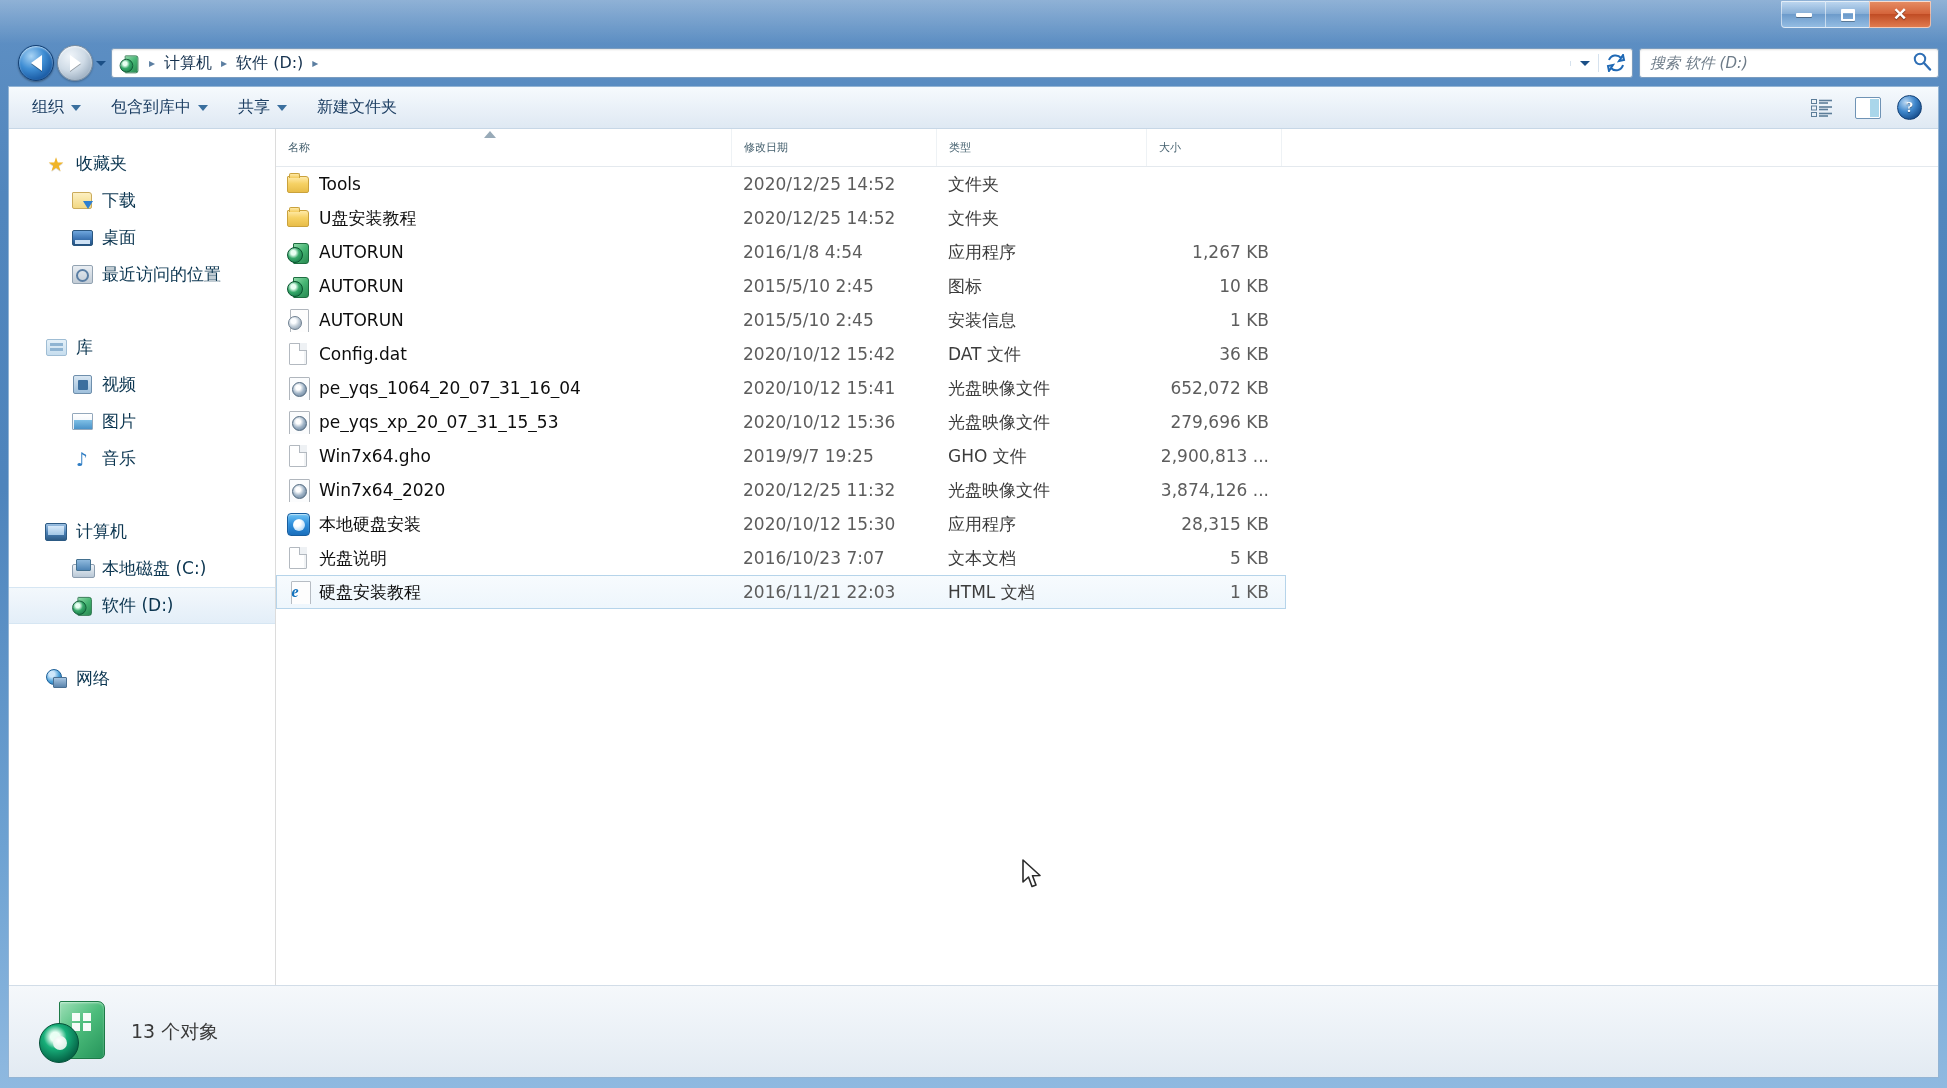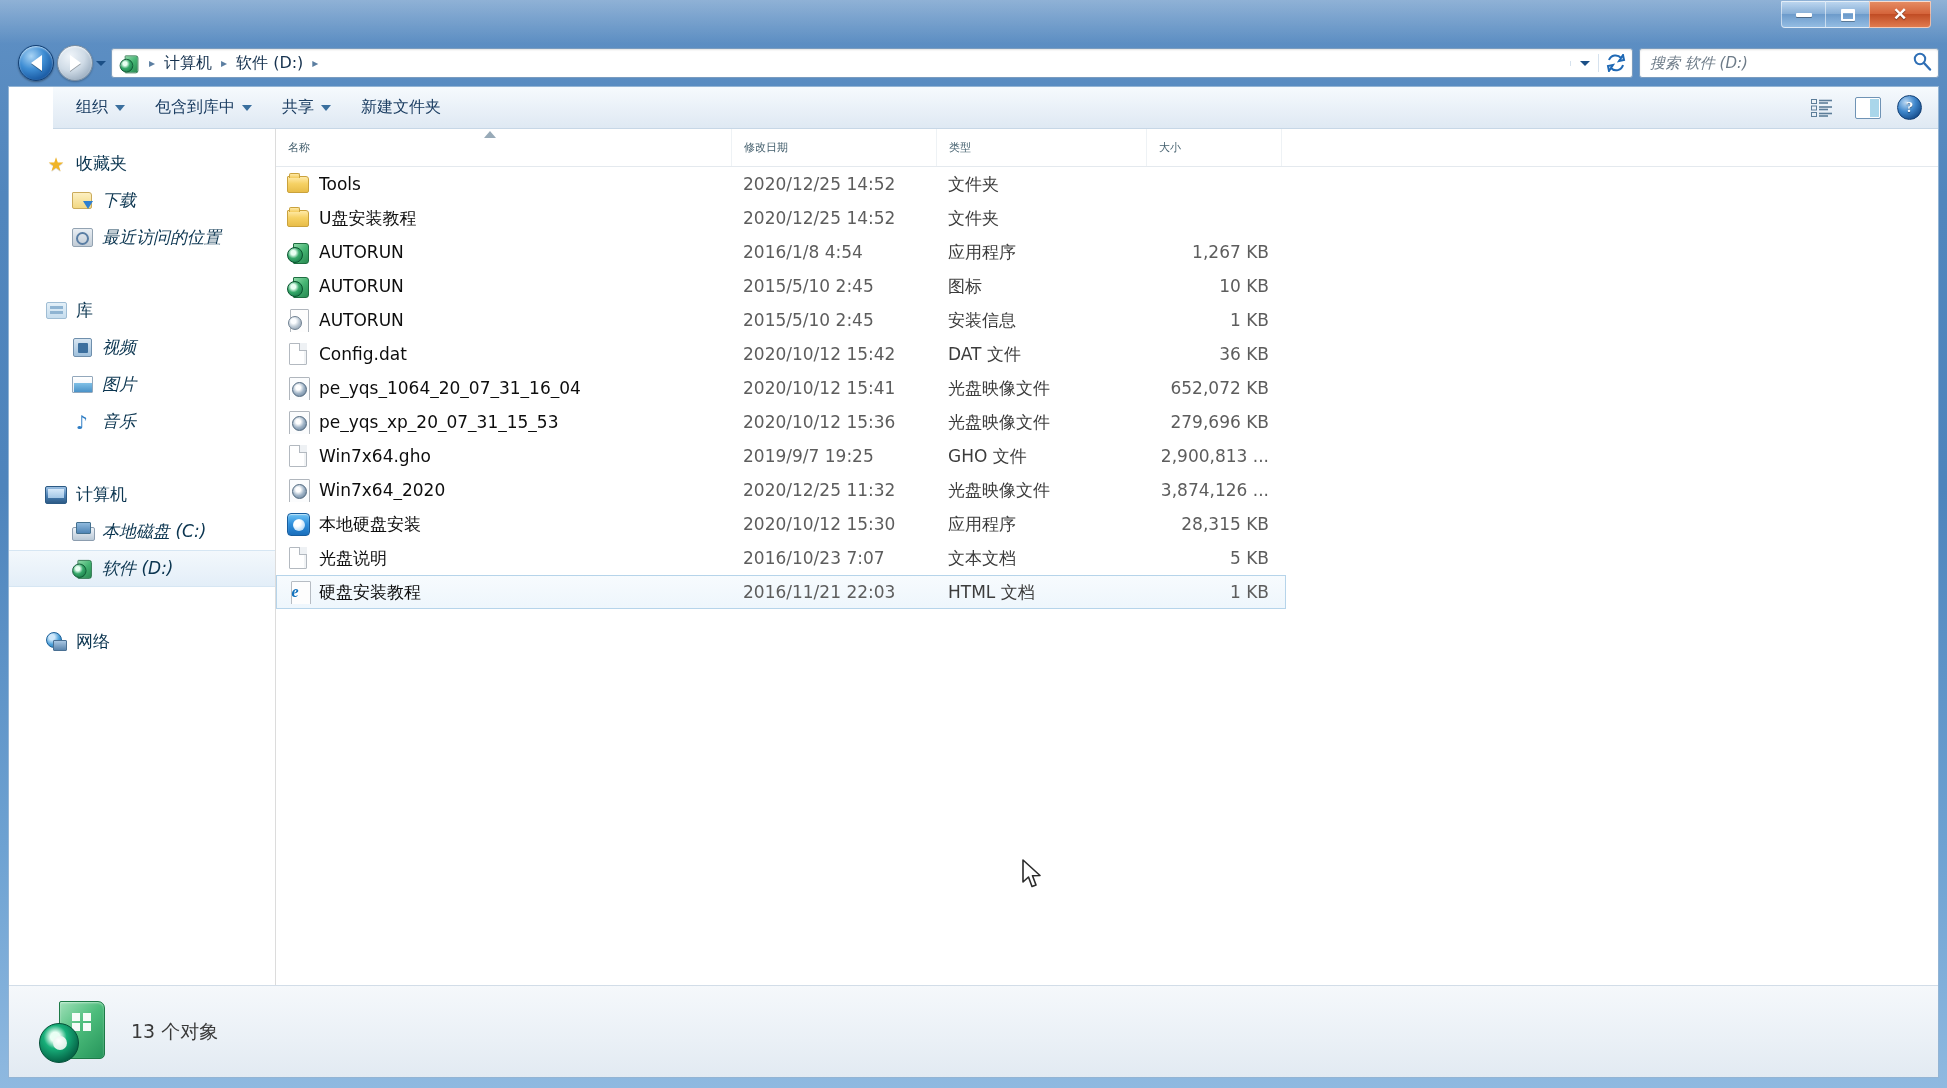--- a/index.html
+++ b/index.html
@@ -123,21 +123,21 @@
     background:#fff;
     border:1px solid #93b4d4;
     display:flex; flex-direction:column;
   }
 
   
   .cmdbar {
     height:42px; flex:0 0 42px;
     background: linear-gradient(180deg,#f6fafd 0%, #eaf1f8 50%, #dfe9f3 100%);
     border-bottom:1px solid #c7d7e6;
-    display:flex; align-items:center; padding:0 8px;margin-left:44px;
+    display:flex; align-items:center; padding:0 8px;
   }
   .cmd {
     display:flex; align-items:center; gap:7px;
     padding:4px 14px; font-size:16px; color:#1d3f63;
     border:1px solid transparent; border-radius:3px; cursor:default;
     font-family:"DejaVu Sans","Liberation Sans",sans-serif;
   }
   .cmd .tri { width:0;height:0;border-left:5px solid transparent;border-right:5px solid transparent;border-top:6px solid #3a6f9e;}
   .cmd-spacer { flex:1; }
   .cmd-icon { display:flex; align-items:center; gap:6px; padding:3px 8px; }
@@ -166,21 +166,21 @@
     border-right:1px solid #dcdcdc;
     padding-top:16px; overflow:hidden;
   }
   .nav-group { margin-bottom:4px; }
   .nav-row {
     display:flex; align-items:center; height:37px; padding-left:38px; gap:9px;
     font-size:17px; color:#0b3550; white-space:nowrap;
     font-family:"DejaVu Sans","Liberation Sans",sans-serif;
   }
   .nav-row.root { padding-left:36px; }
-  .nav-row.child { padding-left:62px;font-style:italic; }
+  .nav-row.child { padding-left:62px; }
   .nav-row.selected {
     background: linear-gradient(180deg,#f3f8fc 0%, #e3eef8 100%);
     border-top:1px solid #d6e6f3; border-bottom:1px solid #d6e6f3;
     margin-right:0;
   }
   .nav-ico { width:22px;height:20px;flex:0 0 auto;display:flex;align-items:center;justify-content:center;}
   .nav-gap { height:32px; }
 
   
   .filepane { flex:1 1 auto; background:#fff; position:relative; min-width:0; overflow:hidden; }
@@ -486,20 +486,26 @@
             <span>收藏夹</span>
           </div>
           <div class="nav-row child">
             <span class="nav-ico">
                 <span class="si-dl"></span>
               </span>
             <span>下载</span>
           </div>
           <div class="nav-row child">
             <span class="nav-ico">
+                <span class="si-desk"></span>
+              </span>
+            <span>桌面</span>
+          </div>
+          <div class="nav-row child">
+            <span class="nav-ico">
                 <span class="si-recent"></span>
               </span>
             <span>最近访问的位置</span>
           </div>
         </div>
 
         <div class="nav-gap"></div>
 
         <div class="nav-group">
           <div class="nav-row root">

